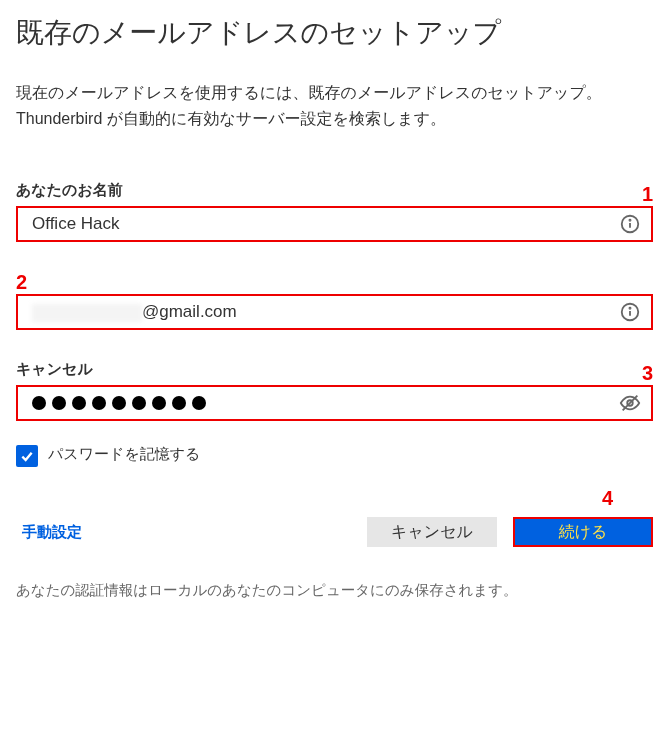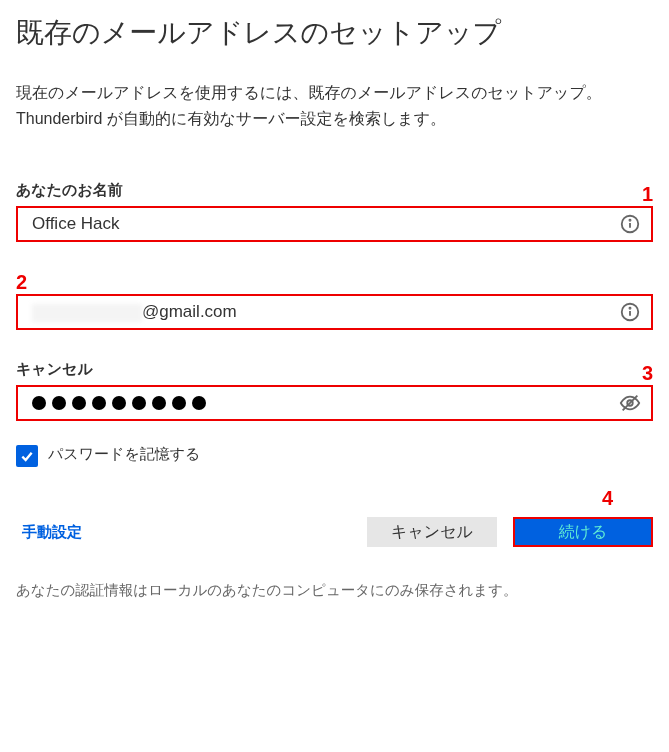--- a/index.html
+++ b/index.html
@@ -42,21 +42,21 @@
       display: flex; align-items: center; justify-content: center;
       border-radius: 2px;
     }
     .chk svg { width: 16px; height: 16px; color: #fff; }
     .remember-label { font-size: 15px; color: #333; }
     .btn-row { display: flex; justify-content: flex-end; align-items: center; gap: 16px; position: relative; margin-bottom: 34px; }
     .manual { color: #0061e0; font-size: 15px; font-weight: 600; margin-right: auto; margin-left: 6px; font-family: Liberation Serif, serif; }
     .btn { height: 30px; min-width: 130px; display: flex; align-items: center; justify-content: center; font-size: 16px; border: none; cursor: pointer; }
     .btn-cancel { background: #e6e6e6; color: #333; }
     .btn-continue-wrap { position: relative; }
-    .btn-continue { background: #0061e0; color: #5eead4; border: 2px solid #e00; min-width: 140px; font-weight: 500; }
+    .btn-continue { background: #0061e0; color: #fde047; border: 2px solid #e00; min-width: 140px; font-weight: 500; }
     .marker-4 { position: absolute; top: -30px; right: 40px; color: #e00; font-weight: bold; font-size: 20px; }
     .footer { font-size: 14.5px; color: #666; }
   </style>
 </head>
 <body>
 
 <h1>既存のメールアドレスのセットアップ</h1>
 <p class="desc">現在のメールアドレスを使用するには、既存のメールアドレスのセットアップ。Thunderbird が自動的に有効なサーバー設定を検索します。</p>
 
 <div class="field">

